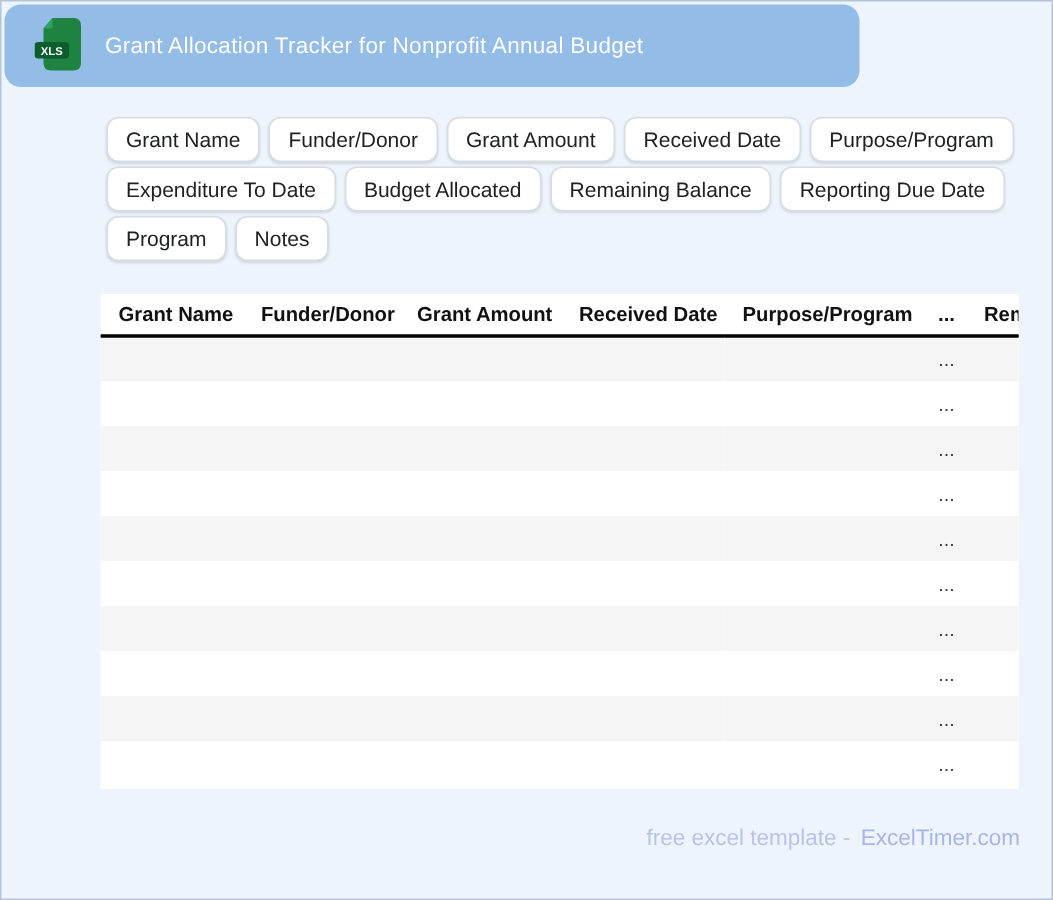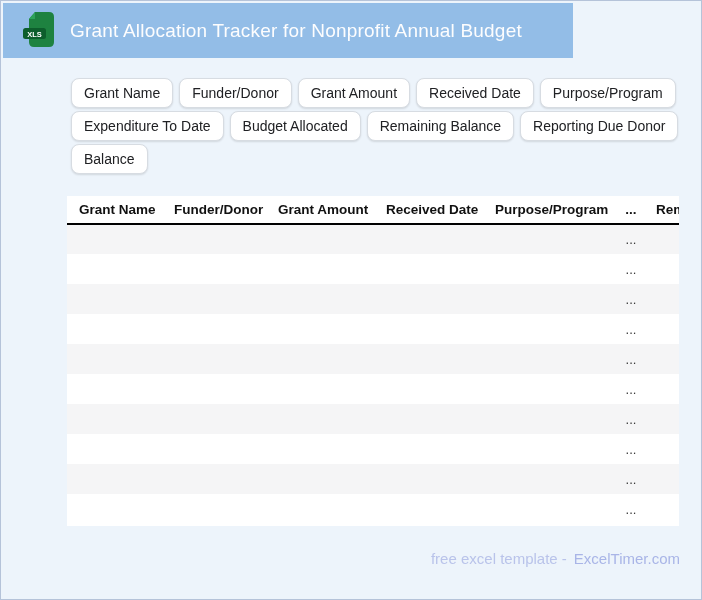--- a/index.html
+++ b/index.html
@@ -13,24 +13,24 @@
     border:1px solid #b5c3d9;
     overflow:hidden;
   }
 
   
   .header {
     position:absolute; left:2px; top:2px;
     width:570px; height:55px;
     background:#93bde7;
     display:flex; align-items:center;
-    padding-left:20px; gap:13px;
+    padding-left:20px; gap:13px;border-radius:11px;
   }
   .header .title {
-    color:#fdfdfe; font-size:19px; font-weight:500; letter-spacing:.2px;
+    color:#fdfdfe; font-size:15px; font-weight:500; letter-spacing:.2px;
     white-space:nowrap;
   }
   .xls-icon { flex:0 0 auto; display:block; }
 
   
   .chips {
     position:absolute; left:70px; top:77px; width:608px;
   }
   .chip-row { display:flex; gap:6px; margin-bottom:3px; }
   .chip {
@@ -99,24 +99,25 @@
         <button class="chip">Grant Name</button>
         <button class="chip">Funder/Donor</button>
         <button class="chip">Grant Amount</button>
         <button class="chip">Received Date</button>
         <button class="chip">Purpose/Program</button>
       </div>
       <div class="chip-row">
         <button class="chip">Expenditure To Date</button>
         <button class="chip">Budget Allocated</button>
         <button class="chip">Remaining Balance</button>
-        <button class="chip">Reporting Due Donor</button>
+        <button class="chip">Reporting Due Date</button>
       </div>
       <div class="chip-row">
-        <button class="chip">Balance</button>
+        <button class="chip">Program</button>
+        <button class="chip">Notes</button>
       </div>
     </div>
 
   <div class="table-wrap">
     <table>
       <colgroup>
         <col class="c1">
           <col class="c2">
           <col class="c3">
           <col class="c4">

